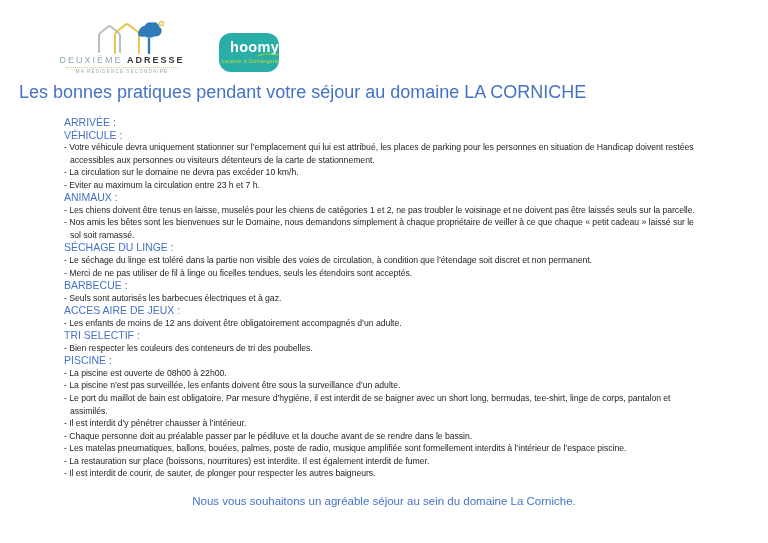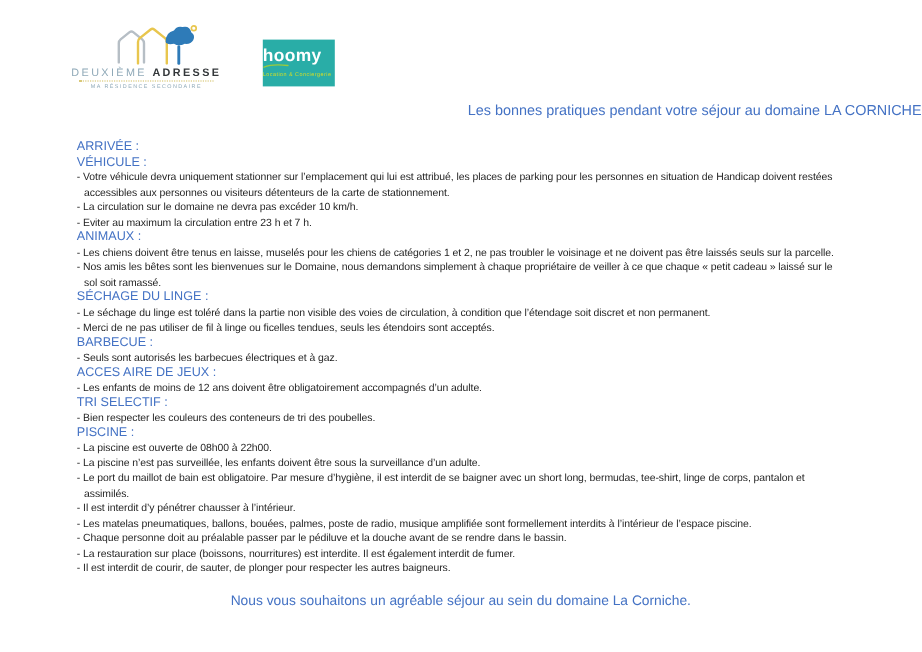--- a/index.html
+++ b/index.html
@@ -26,39 +26,39 @@
   }
   .da-name .da-primary { color: #8fa9b8; font-weight: 400; }
   .da-name .da-secondary { color: #33373a; font-weight: 700; }
   .da-rule { border-top: 1px dotted #d9c878; margin: 2px 10px 1px 10px; }
   .da-tagline {
     font-size: 4.5px; letter-spacing: 1.2px; color: #8fa9b8; white-space: nowrap;
   }
 
   .logo-hoomy {
     position: absolute; left: 219px; top: 33px;
-    width: 60px; height: 39px; border-radius: 0;
+    width: 60px; height: 39px; border-radius: 12px;
     background: #29ada7;
-    display: flex; flex-direction: column; align-items: flex-start; justify-content: center;
+    display: flex; flex-direction: column; align-items: flex-end; justify-content: center;
   }
   .hoomy-name {
     color: #ffffff; font-weight: 700; font-size: 14.5px; line-height: 13px;
     letter-spacing: 0.3px;
   }
   .hoomy-swoosh { display: block; margin-top: -1px; }
   .hoomy-tagline {
     color: #d7df23; font-size: 4.5px; letter-spacing: 0.4px; margin-top: 1.5px;
     white-space: nowrap;
   }
 
   
   .doc-title {
-    text-align: right;
+    text-align: left;
     color: #4472c4;
-    font-size: 12px; font-weight: 400; line-height: 16px; padding-left: 19px;
+    font-size: 18px; font-weight: 400; line-height: 16px; padding-left: 19px;
   }
 
   
   .content { margin: 16px 62px 0 64px; }
   .section-heading {
     color: #4472c4; font-size: 10.5px; line-height: 12.55px; font-weight: 400;
   }
   .rule-item {
     color: #1f1f1f; font-size: 8.7px; line-height: 12.55px;
     letter-spacing: -0.05px;
@@ -128,21 +128,21 @@
       <div class="rule-item">- Seuls sont autorisés les barbecues électriques et à gaz.</div>
       <div class="section-heading">ACCES AIRE DE JEUX :</div>
       <div class="rule-item">- Les enfants de moins de 12 ans doivent être obligatoirement accompagnés d’un adulte.</div>
       <div class="section-heading">TRI SELECTIF :</div>
       <div class="rule-item">- Bien respecter les couleurs des conteneurs de tri des poubelles.</div>
       <div class="section-heading">PISCINE :</div>
       <div class="rule-item">- La piscine est ouverte de 08h00 à 22h00.</div>
       <div class="rule-item">- La piscine n’est pas surveillée, les enfants doivent être sous la surveillance d’un adulte.</div>
       <div class="rule-item">- Le port du maillot de bain est obligatoire. Par mesure d’hygiène, il est interdit de se baigner avec un short long, bermudas, tee-shirt, linge de corps, pantalon et assimilés.</div>
       <div class="rule-item">- Il est interdit d’y pénétrer chausser à l’intérieur.</div>
+      <div class="rule-item">- Chaque personne doit au préalable passer par le pédiluve et la douche avant de se rendre dans le bassin.</div>
       <div class="rule-item">- Les matelas pneumatiques, ballons, bouées, palmes, poste de radio, musique amplifiée sont formellement interdits à l’intérieur de l’espace piscine.</div>
-      <div class="rule-item">- Chaque personne doit au préalable passer par le pédiluve et la douche avant de se rendre dans le bassin.</div>
       <div class="rule-item">- La restauration sur place (boissons, nourritures) est interdite. Il est également interdit de fumer.</div>
       <div class="rule-item">- Il est interdit de courir, de sauter, de plonger pour respecter les autres baigneurs.</div>
     </div>
 
   <div class="doc-footer">Nous vous souhaitons un agréable séjour au sein du domaine La Corniche.</div>
 
 </div>
 
 </body></html>

